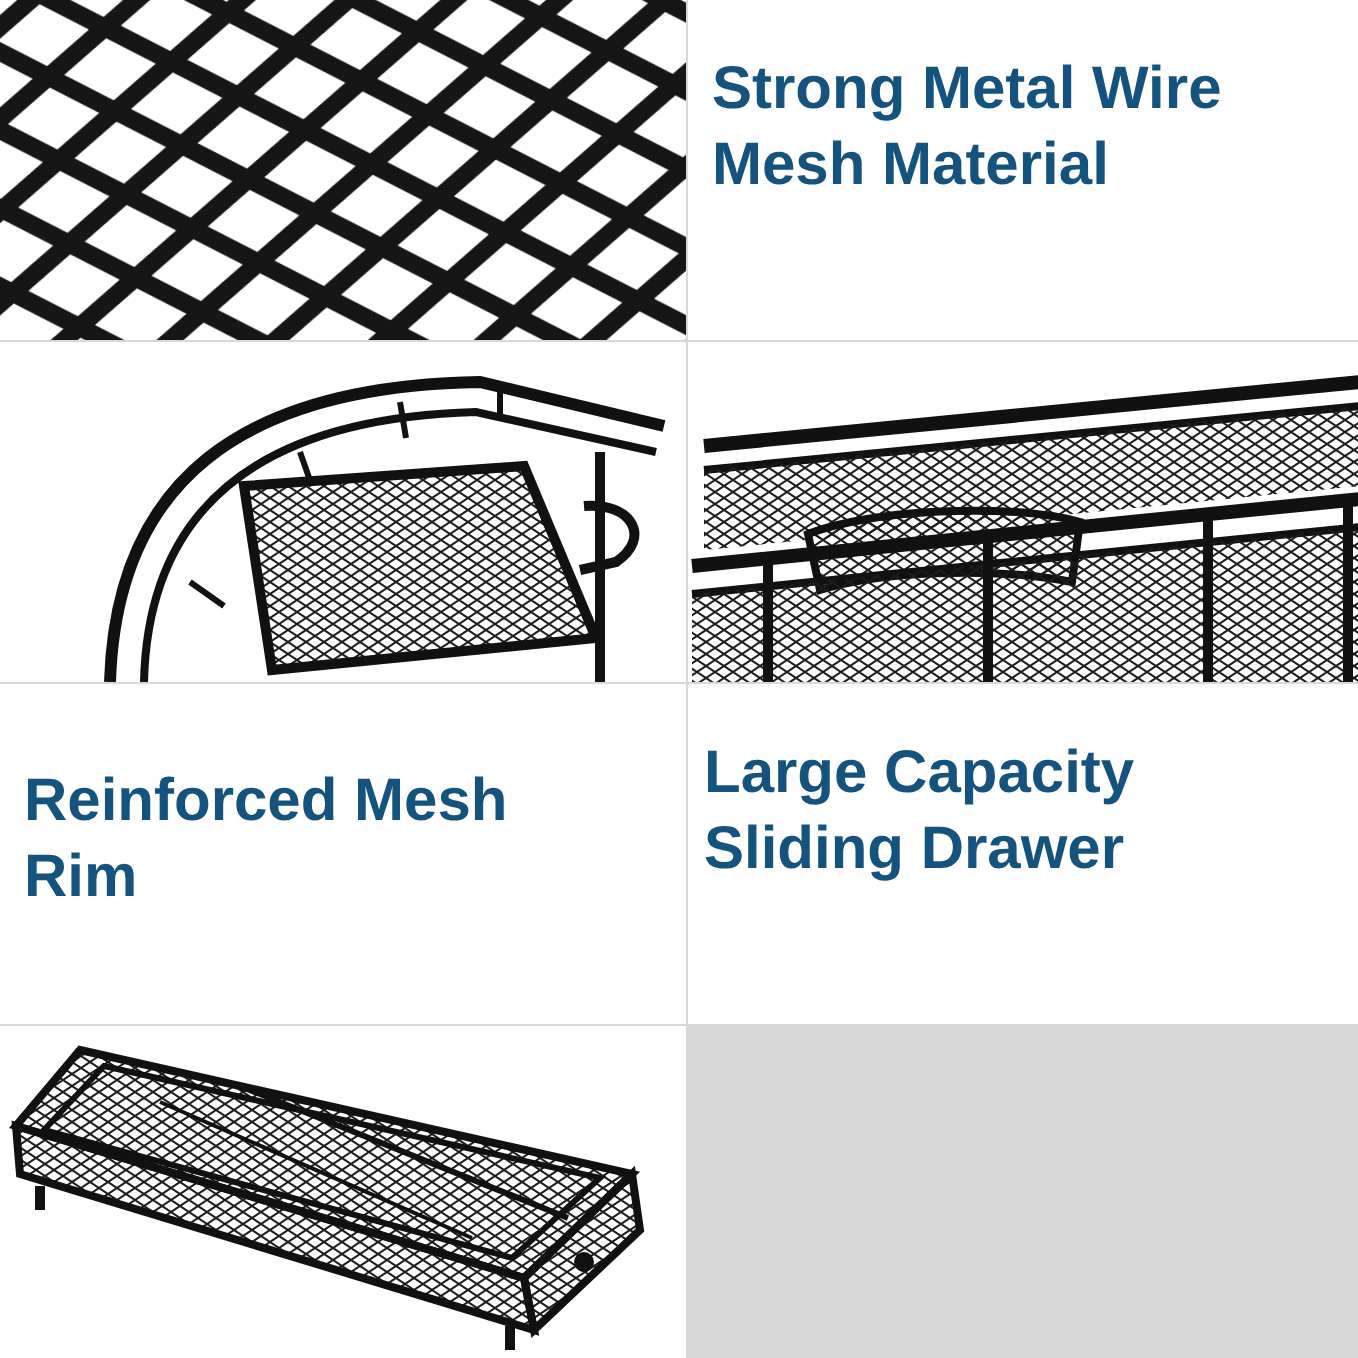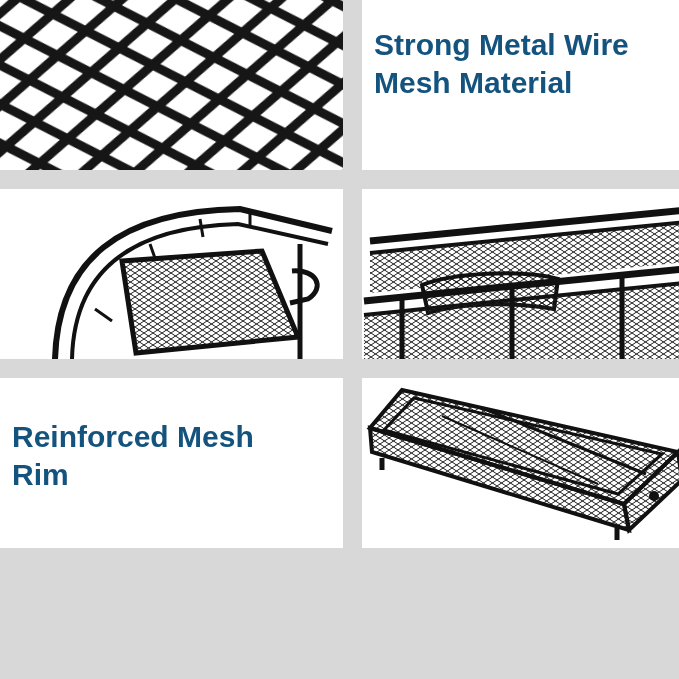--- a/index.html
+++ b/index.html
@@ -6,21 +6,21 @@
   html, body {
     background: #ffffff;
     font-family: "Liberation Sans", sans-serif;
   }
   .collage {
     width: 679px;
     height: 679px;
     display: grid;
     grid-template-columns: 343px 335px;
     grid-template-rows: 170px 170px 170px 166px;
-    gap: 19px;
+    gap: 1px;
     background: #d8d8d8; 
   }
   .cell {
     background: #ffffff;
     position: relative;
     overflow: hidden;
   }
   .caption {
     color: #14537d;
     font-weight: bold;
@@ -87,20 +87,23 @@
       <path d="M2 126 L 341 92" stroke="#111111" stroke-width="4" fill="none"></path>
       <polygon points="2,126 341,92 341,170 2,170" fill="url(#fine3)"></polygon>
       <path d="M40 110 L 40 170 M150 99 L 150 170 M260 88 L 260 170 M330 80 L 330 170" stroke="#111111" stroke-width="5" fill="none"></path>
     </svg>
   </div>
   <div class="cell">
     <div class="caption cap-3">Reinforced Mesh Rim</div>
   </div>
 
   <div class="cell">
+    <div class="caption cap-4">Large Capacity Sliding Drawer</div>
+  </div>
+  <div class="cell">
     <svg width="335" height="166" viewBox="0 0 335 166">
       <defs>
         <pattern id="fine4" width="9" height="6" patternUnits="userSpaceOnUse">
           <path d="M0 0 L9 6 M9 0 L0 6" stroke="#1c1c1c" stroke-width="1" fill="none"></path>
         </pattern>
       </defs>
       <rect width="335" height="166" fill="#ffffff"></rect>
       <polygon points="40,12 316,74 262,126 8,50" fill="url(#fine4)" stroke="#111111" stroke-width="4"></polygon>
       <polygon points="52,20 300,76 256,116 22,52" fill="none" stroke="#111111" stroke-width="3"></polygon>
       <path d="M120 30 L 284 96" stroke="#111111" stroke-width="3" fill="none"></path>

